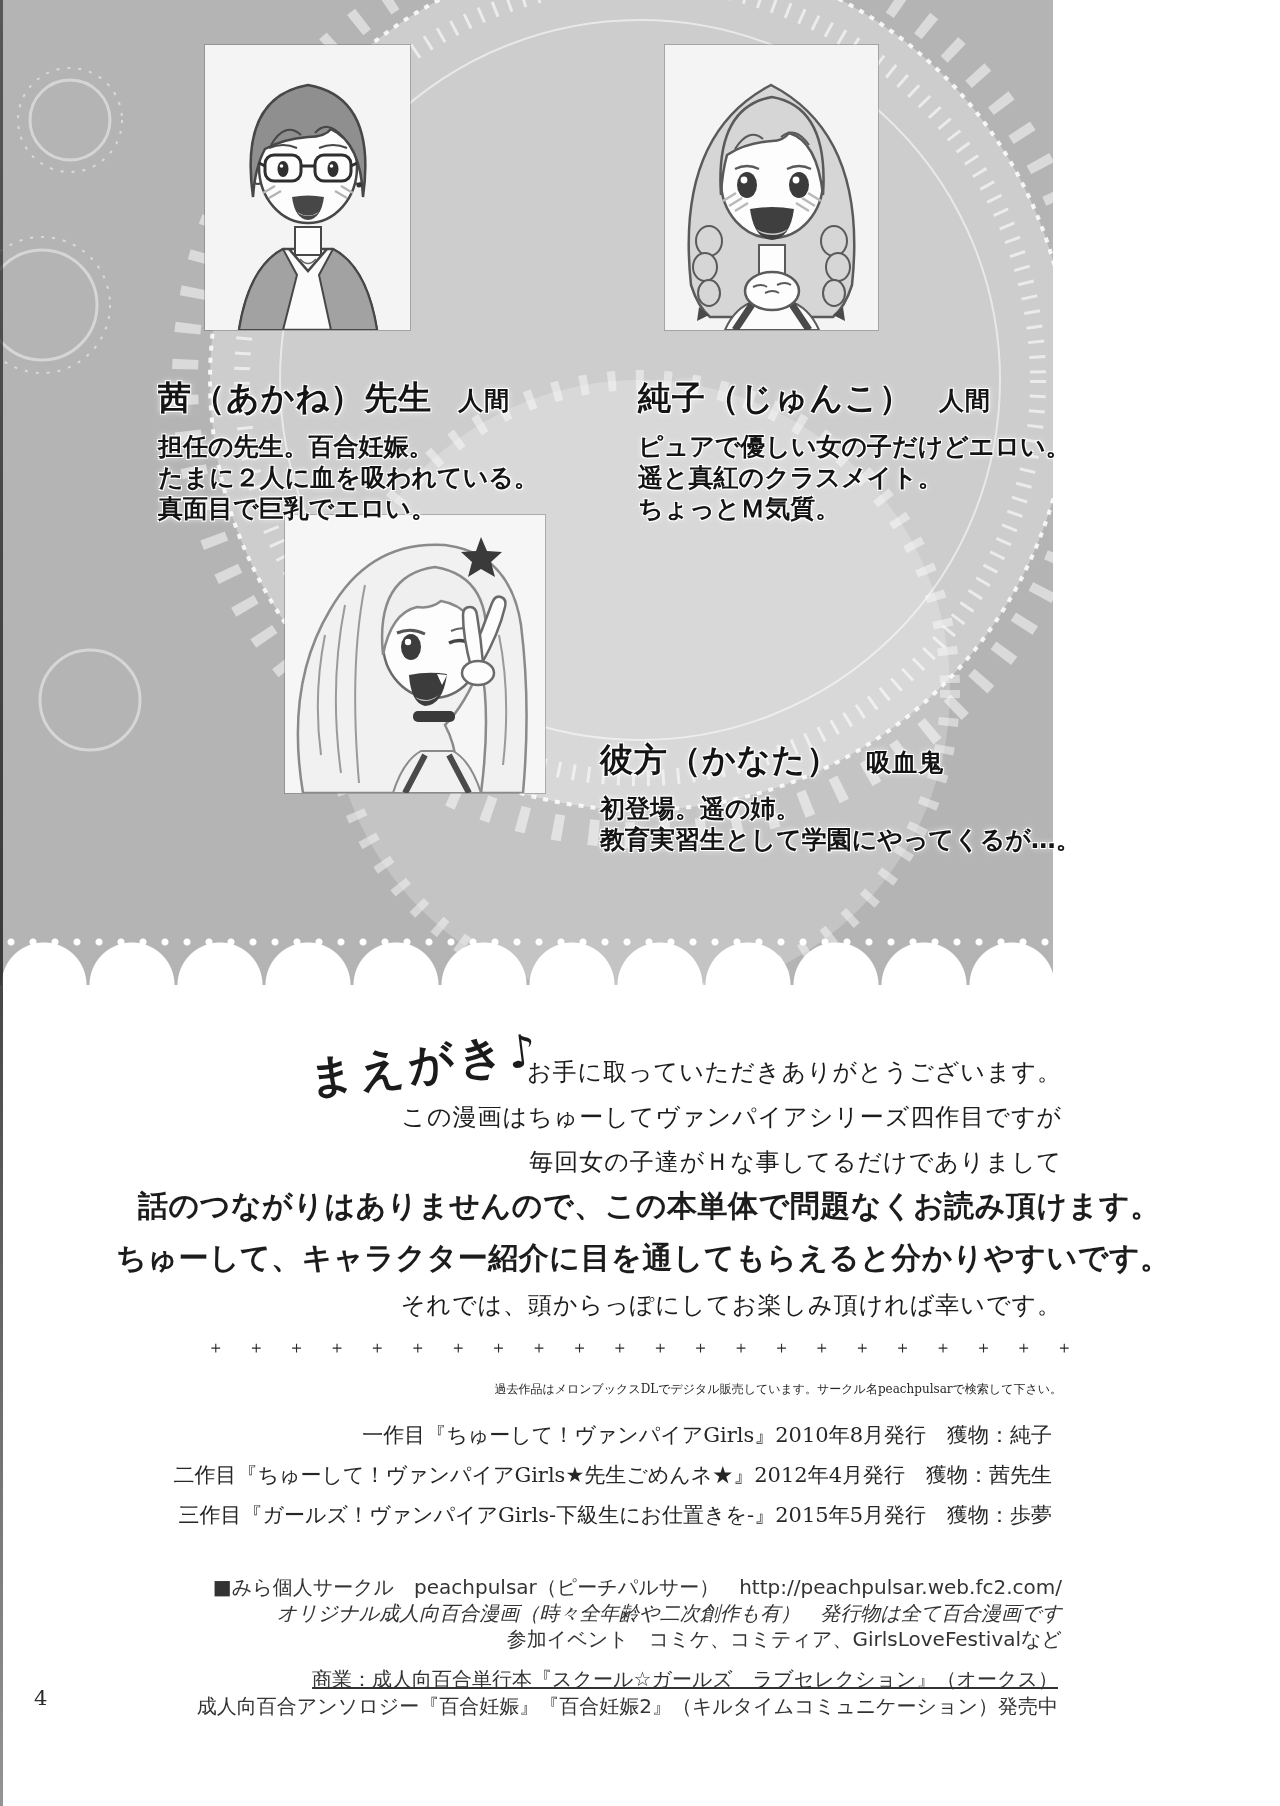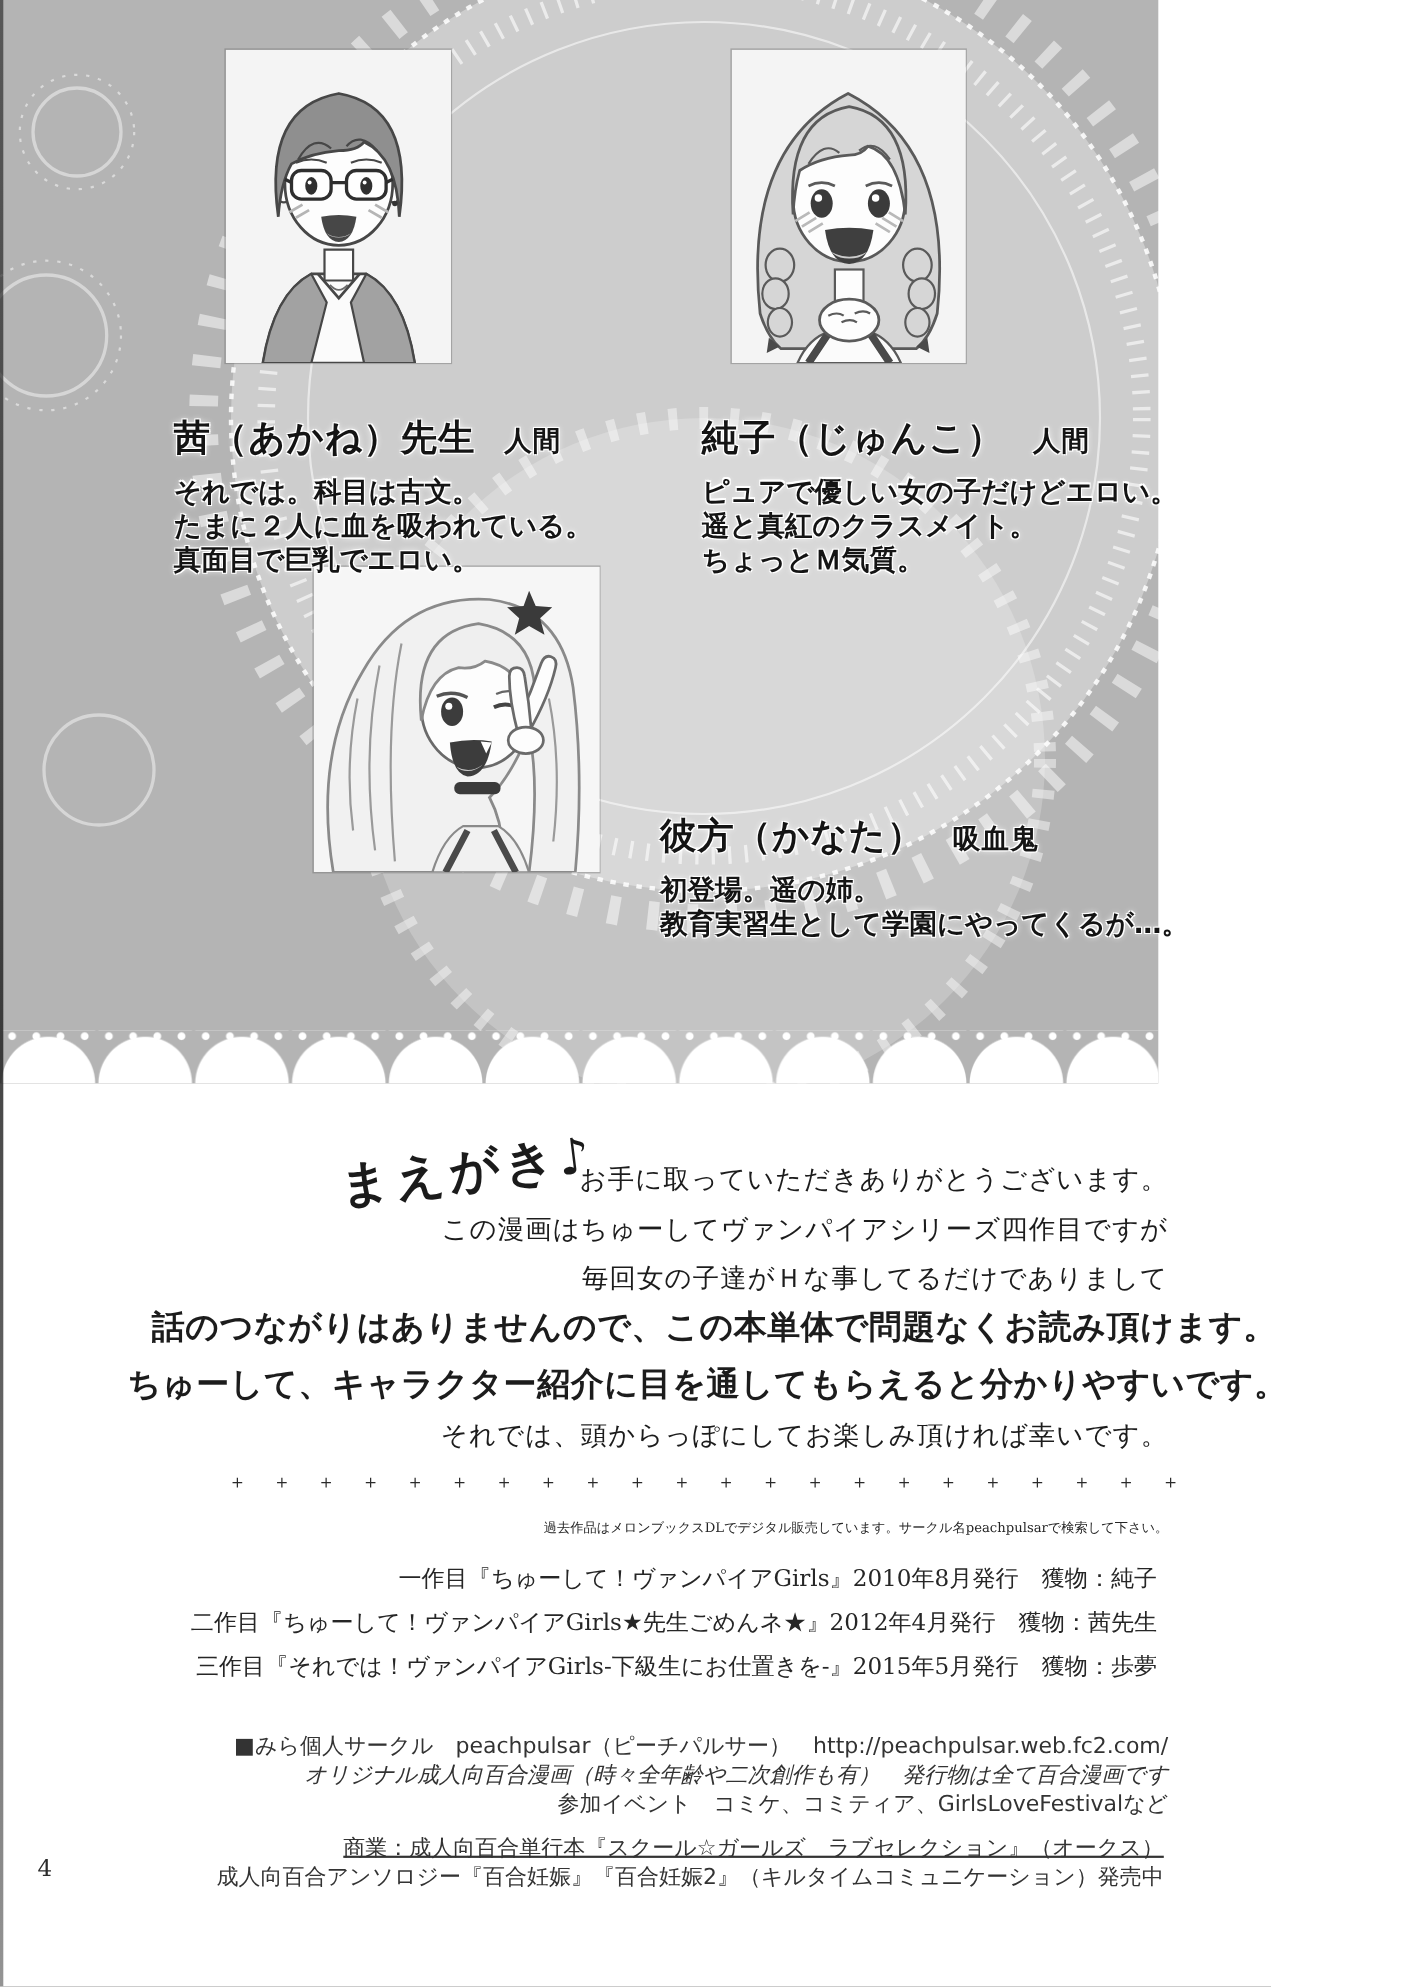--- a/index.html
+++ b/index.html
@@ -180,21 +180,21 @@
         <path d="M108 278 Q118 246 136 236 L168 236 Q186 246 196 278 Z" fill="#f1f1f1" stroke="#8a8a8a" stroke-width="2"></path>
         <path d="M120 278 L140 240 M184 278 L164 240" stroke="#4a4a4a" stroke-width="6"></path>
       </svg>
     </div>
 
     <div class="char-block block-akane">
       <div class="char-name">
         <span>茜（あかね）先生</span><span class="species">人間</span>
       </div>
       <div class="char-lines">
-        <div>それでは。科目は古文。</div>
+        <div>担任の先生。百合妊娠。</div>
         <div>たまに２人に血を吸われている。</div>
         <div>真面目で巨乳でエロい。</div>
       </div>
     </div>
 
     <div class="char-block block-junko">
       <div class="char-name">
         <span>純子（じゅんこ）</span><span class="species">人間</span>
       </div>
       <div class="char-lines">
@@ -225,21 +225,21 @@
     <div class="hand big fw-3">話のつながりはありませんので、この本単体で問題なくお読み頂けます。</div>
     <div class="hand big fw-4">ちゅーして、キャラクター紹介に目を通してもらえると分かりやすいです。</div>
     <div class="hand r fw-5">それでは、頭からっぽにしてお楽しみ頂ければ幸いです。</div>
     <div class="plus-row">＋ ＋ ＋ ＋ ＋ ＋ ＋ ＋ ＋ ＋ ＋ ＋ ＋ ＋ ＋ ＋ ＋ ＋ ＋ ＋ ＋ ＋</div>
   </div>
 
   <div>
     <div class="serifline pw-intro">過去作品はメロンブックスDLでデジタル販売しています。サークル名peachpulsarで検索して下さい。</div>
     <div class="serifline pw-0">一作目『ちゅーして！ヴァンパイアGirls』2010年8月発行　獲物：純子</div>
     <div class="serifline pw-1">二作目『ちゅーして！ヴァンパイアGirls★先生ごめんネ★』2012年4月発行　獲物：茜先生</div>
-    <div class="serifline pw-2">三作目『それでは！ヴァンパイアGirls-下級生にお仕置きを-』2015年5月発行　獲物：歩夢</div>
+    <div class="serifline pw-2">三作目『ガールズ！ヴァンパイアGirls-下級生にお仕置きを-』2015年5月発行　獲物：歩夢</div>
   </div>
 
   <div>
     <div class="info ci-0">■みら個人サークル　peachpulsar（ピーチパルサー）　http://peachpulsar.web.fc2.com/</div>
     <div class="info ci-1">オリジナル成人向百合漫画（時々全年齢や二次創作も有）　発行物は全て百合漫画です</div>
     <div class="info ci-2">参加イベント　コミケ、コミティア、GirlsLoveFestivalなど</div>
   </div>
   <div>
     <div class="info co-0">商業：成人向百合単行本『スクール☆ガールズ　ラブセレクション』（オークス）</div>
     <div class="info co-1">成人向百合アンソロジー『百合妊娠』『百合妊娠2』（キルタイムコミュニケーション）発売中</div>

